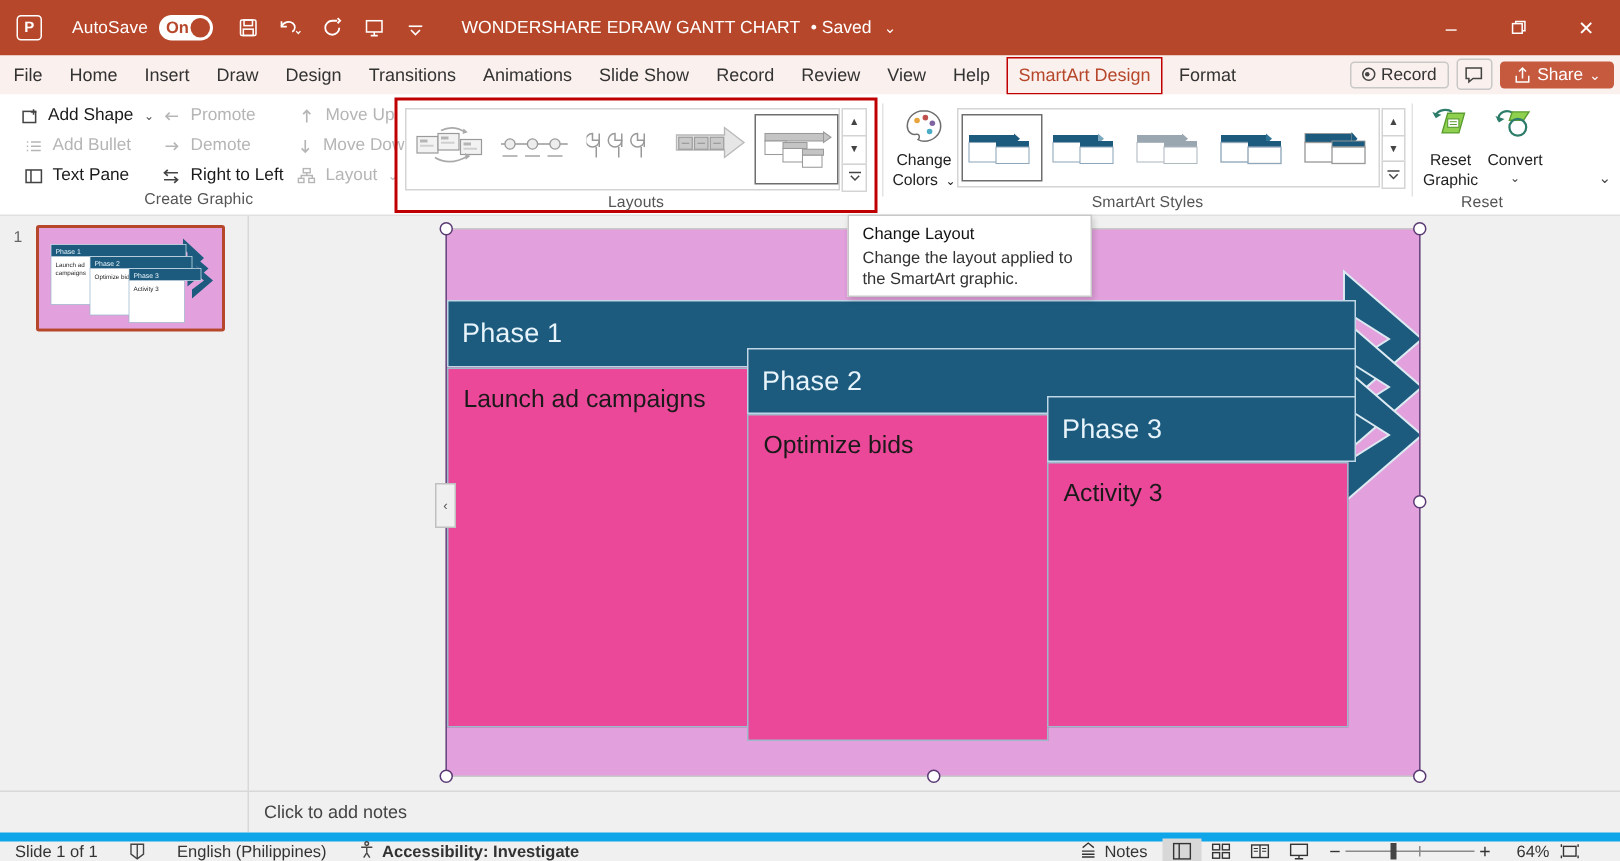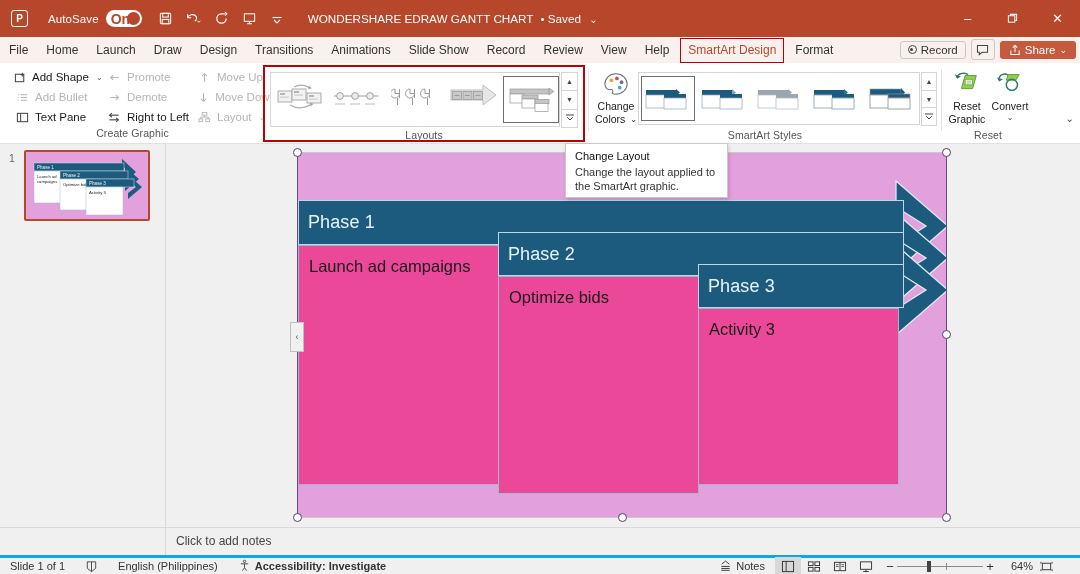--- a/index.html
+++ b/index.html
@@ -25,21 +25,21 @@
     line-height: 1;
   }
   .autosave-label {
     color: #ffffff; font-size: 11.5px; margin-left: 20px; letter-spacing: .1px;
   }
   .toggle {
     margin-left: 7px; width: 36px; height: 17px; border-radius: 9px;
     background: #ffffff; position: relative; display: flex; align-items: center;
   }
   .toggle .tg-txt {
-    font-size: 14px; color: #B7472A; margin-left: 5px; font-weight: 600;
+    font-size: 11px; color: #B7472A; margin-left: 5px; font-weight: 600;
   }
   .toggle .tg-knob {
     position: absolute; right: 2px; top: 2px;
     width: 13px; height: 13px; border-radius: 50%; background: #B7472A;
   }
   .qat { display: flex; align-items: center; margin-left: 11px; gap: 3px; }
   .qat-btn {
     width: 25px; height: 25px; display: flex; align-items: center; justify-content: center;
     color: #ffffff; border-radius: 3px;
   }
@@ -261,21 +261,21 @@
     position: absolute; left: 10px; top: 6px; font-size: 12px; color: #444;
   }
   .notes-left-strip {
     position: absolute; top: 527px; left: 0; width: 166px; height: 28px;
     background: #F0F0F0; border-top: 1px solid #D8D8D8; border-right:1px solid #D8D8D8;
   }
 
   
   .statusbar {
     position: absolute; top: 555px; left: 0; width: 1080px; height: 19px;
-    background: #F0F0F0; border-top: 3px solid #0ea5e9;
+    background: #F0F0F0; border-top: 6px solid #0ea5e9;
     display: flex; align-items: center; font-size: 11px; color: #333;
   }
   .sb-item { display: flex; align-items: center; gap: 4px; padding: 0 10px; height: 19px; }
   .sb-right { position: absolute; right: 21px; display: flex; align-items: center; }
   .view-btn {
     width: 26px; height: 18px; display: flex; align-items: center; justify-content: center;
     color: #333;
   }
   .view-btn.active { background: #D8D8D8; }
   .zoom-slider {
@@ -353,21 +353,21 @@
             <path d="M3.8 3 V1.5 H10.5 V8.2 H9"></path>
         </svg>
       </div>
       <div class="win-btn">✕</div>
     </div>
   </div>
 
   <div class="tabstrip">
     <div class="tab">File</div>
     <div class="tab">Home</div>
-    <div class="tab">Launch</div>
+    <div class="tab">Insert</div>
     <div class="tab">Draw</div>
     <div class="tab">Design</div>
     <div class="tab">Transitions</div>
     <div class="tab">Animations</div>
     <div class="tab">Slide Show</div>
     <div class="tab">Record</div>
     <div class="tab">Review</div>
     <div class="tab">View</div>
     <div class="tab">Help</div>
     <div class="tab smartart">SmartArt Design</div>

